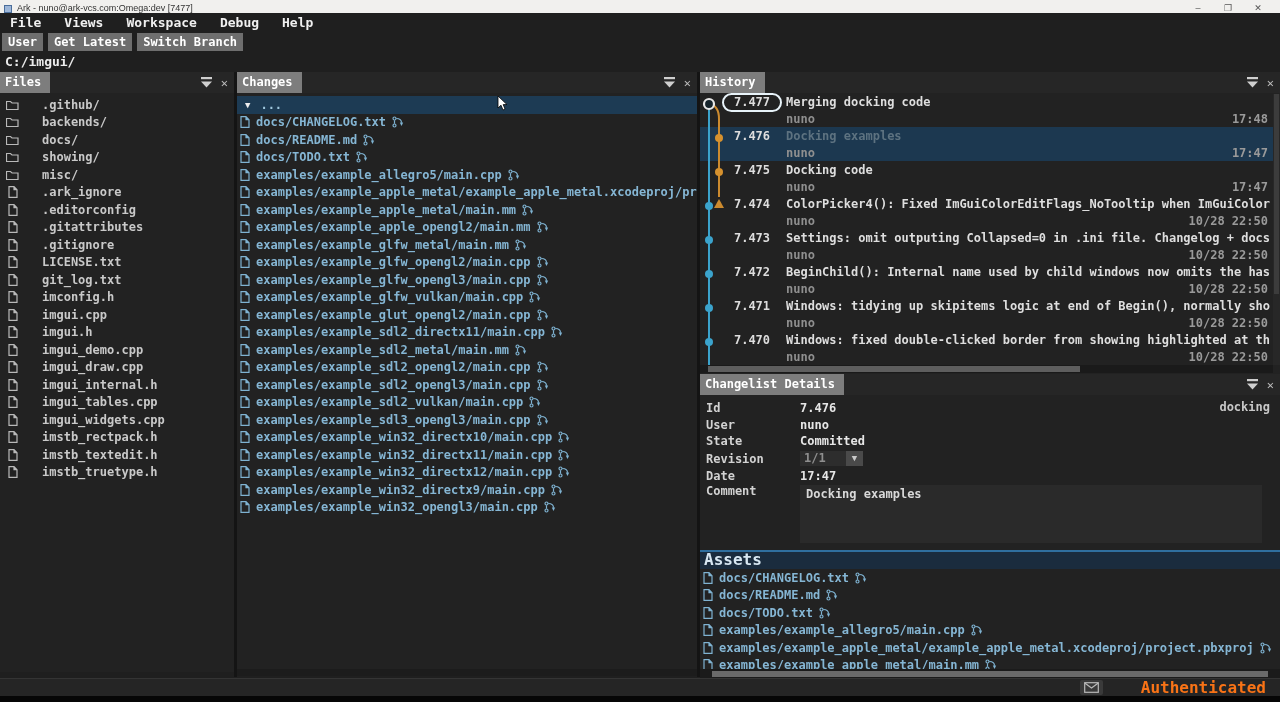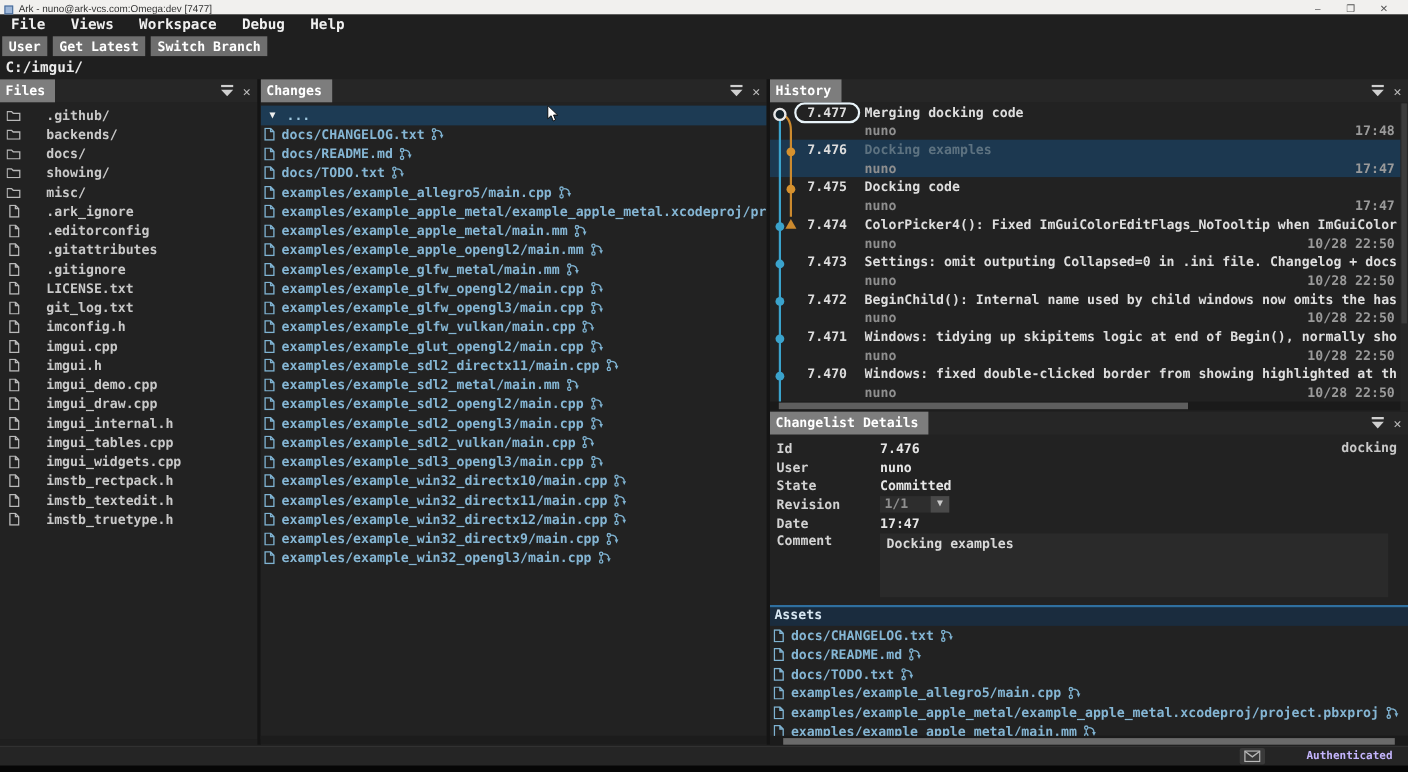--- a/index.html
+++ b/index.html
@@ -74,29 +74,29 @@
   .drow { display:flex; min-height:16.5px; align-items:center; }
   .dlabel { width:94px; color:#d2d2d2; flex:none; }
   .dval { color:#e6e6e6; }
   .dbranch { position:absolute; right:10px; top:5px; color:#c8c8c8; }
   .revbox { display:flex; align-items:center; }
   .revval { background:#2d2d2d; color:#8f8f8f; width:46px; padding:1px 4px; line-height:13px; }
   .revarrow { background:#4a4a4a; color:#c9c9c9; width:17px; text-align:center; font-size:9px; padding:2px 0; line-height:11px; }
   .commentbox { background:#2a2a2a; width:462px; height:58px; padding:2px 6px; color:#d8d8d8; margin-top:1px; }
   
   #assets-panel { left:700px; top:550px; width:580px; height:119px; }
-  .ahead { height:19px; background:#1a2c3e; border-top:2px solid #2f6f9f; display:flex; align-items:flex-start;
-    padding-left:4px; font-size:12px; color:#d7e7f2; }
+  .ahead { height:19px; background:#1a2c3e; border-top:2px solid #2f6f9f; display:flex; align-items:flex-end;
+    padding-left:4px; font-size:16px; color:#d7e7f2; }
   .assets-hscroll { position:absolute; left:700px; top:669px; width:580px; height:9px; background:#1b1b1b; }
   .assets-hscroll .thumb { position:absolute; left:12px; top:1.5px; width:556px; height:6px; background:#6a6a6a; }
   
   .statusbar { position:absolute; left:0; top:678px; width:1280px; height:18px;
     background:#252525; border-top:1px solid #343434; display:flex; align-items:center; justify-content:flex-end; }
   .statusbar .envbox { background:#3a3a3a; border-radius:2px; padding:2px 4px; margin-right:38px; color:#b9b9b9; display:flex; }
-  .statusbar .authtext { font-size:10px; color:#c4b5fd; margin-right:14px; }
+  .statusbar .authtext { font-size:16px; color:#f97316; margin-right:14px; }
   .bottomstrip { position:absolute; left:0; top:696px; width:1280px; height:6px; background:#060606; }
   
   #cursor { position:absolute; left:497px; top:96px; z-index:50; }
 </style>
 </head>
 <body>
 
 <div id="app">
 
   <div class="titlebar">

